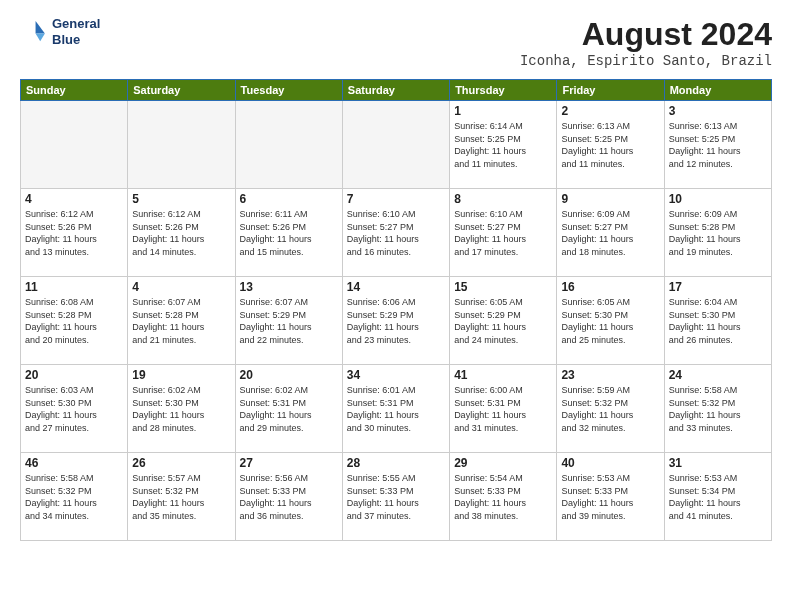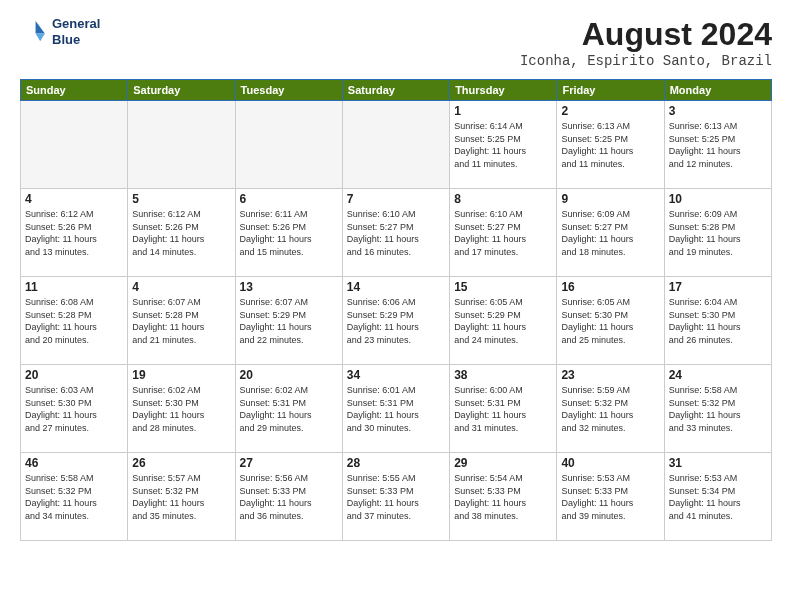--- a/index.html
+++ b/index.html
@@ -215,21 +215,21 @@
           </td>
           <td>
             <span class="day-num">20</span>
             <div class="day-info">Sunrise: 6:02 AM<br>Sunset: 5:31 PM<br>Daylight: 11 hours<br>and 29 minutes.</div>
           </td>
           <td>
             <span class="day-num">34</span>
             <div class="day-info">Sunrise: 6:01 AM<br>Sunset: 5:31 PM<br>Daylight: 11 hours<br>and 30 minutes.</div>
           </td>
           <td>
-            <span class="day-num">38</span>
+            <span class="day-num">41</span>
             <div class="day-info">Sunrise: 6:00 AM<br>Sunset: 5:31 PM<br>Daylight: 11 hours<br>and 31 minutes.</div>
           </td>
           <td>
             <span class="day-num">23</span>
             <div class="day-info">Sunrise: 5:59 AM<br>Sunset: 5:32 PM<br>Daylight: 11 hours<br>and 32 minutes.</div>
           </td>
           <td>
             <span class="day-num">24</span>
             <div class="day-info">Sunrise: 5:58 AM<br>Sunset: 5:32 PM<br>Daylight: 11 hours<br>and 33 minutes.</div>
           </td>

